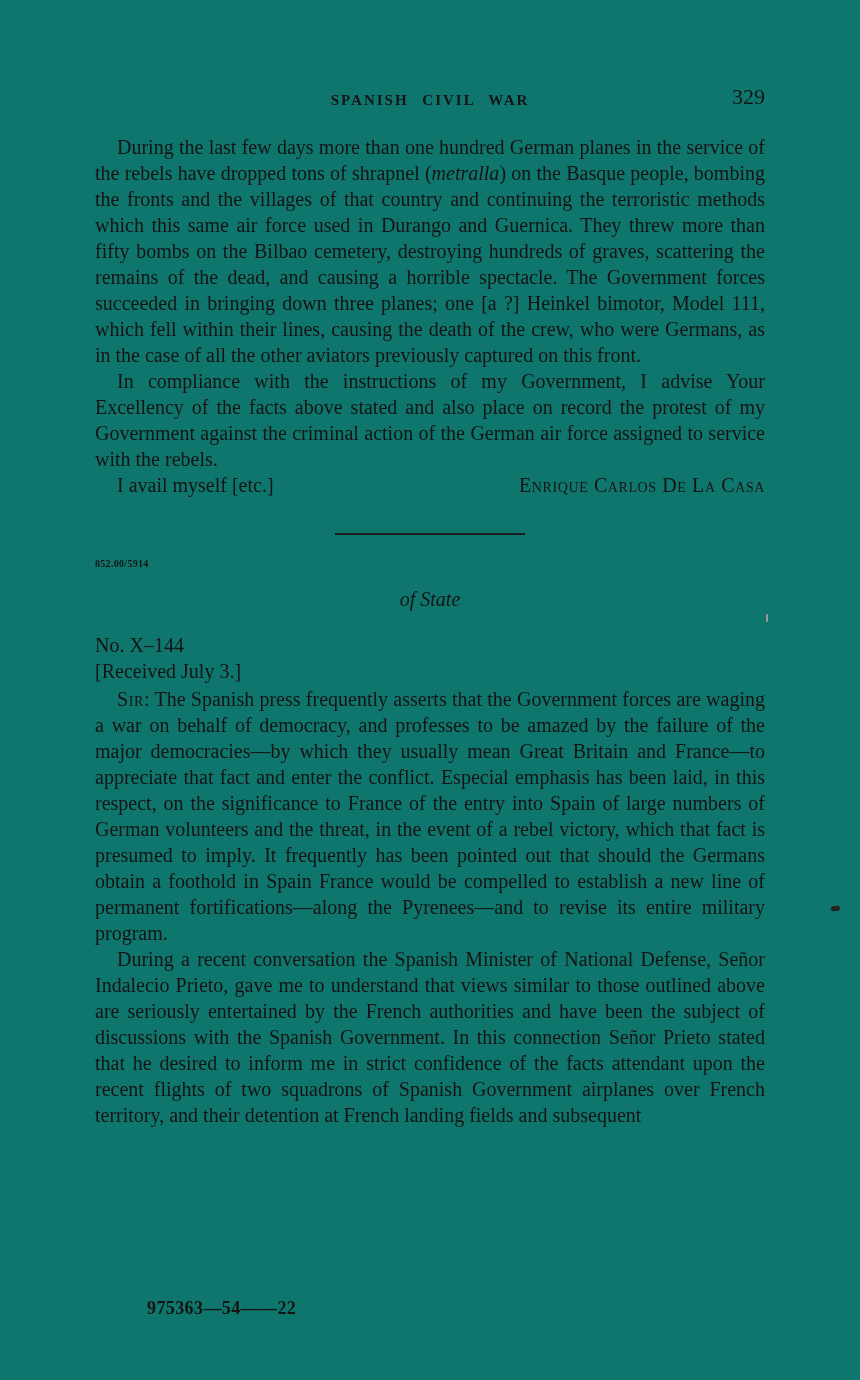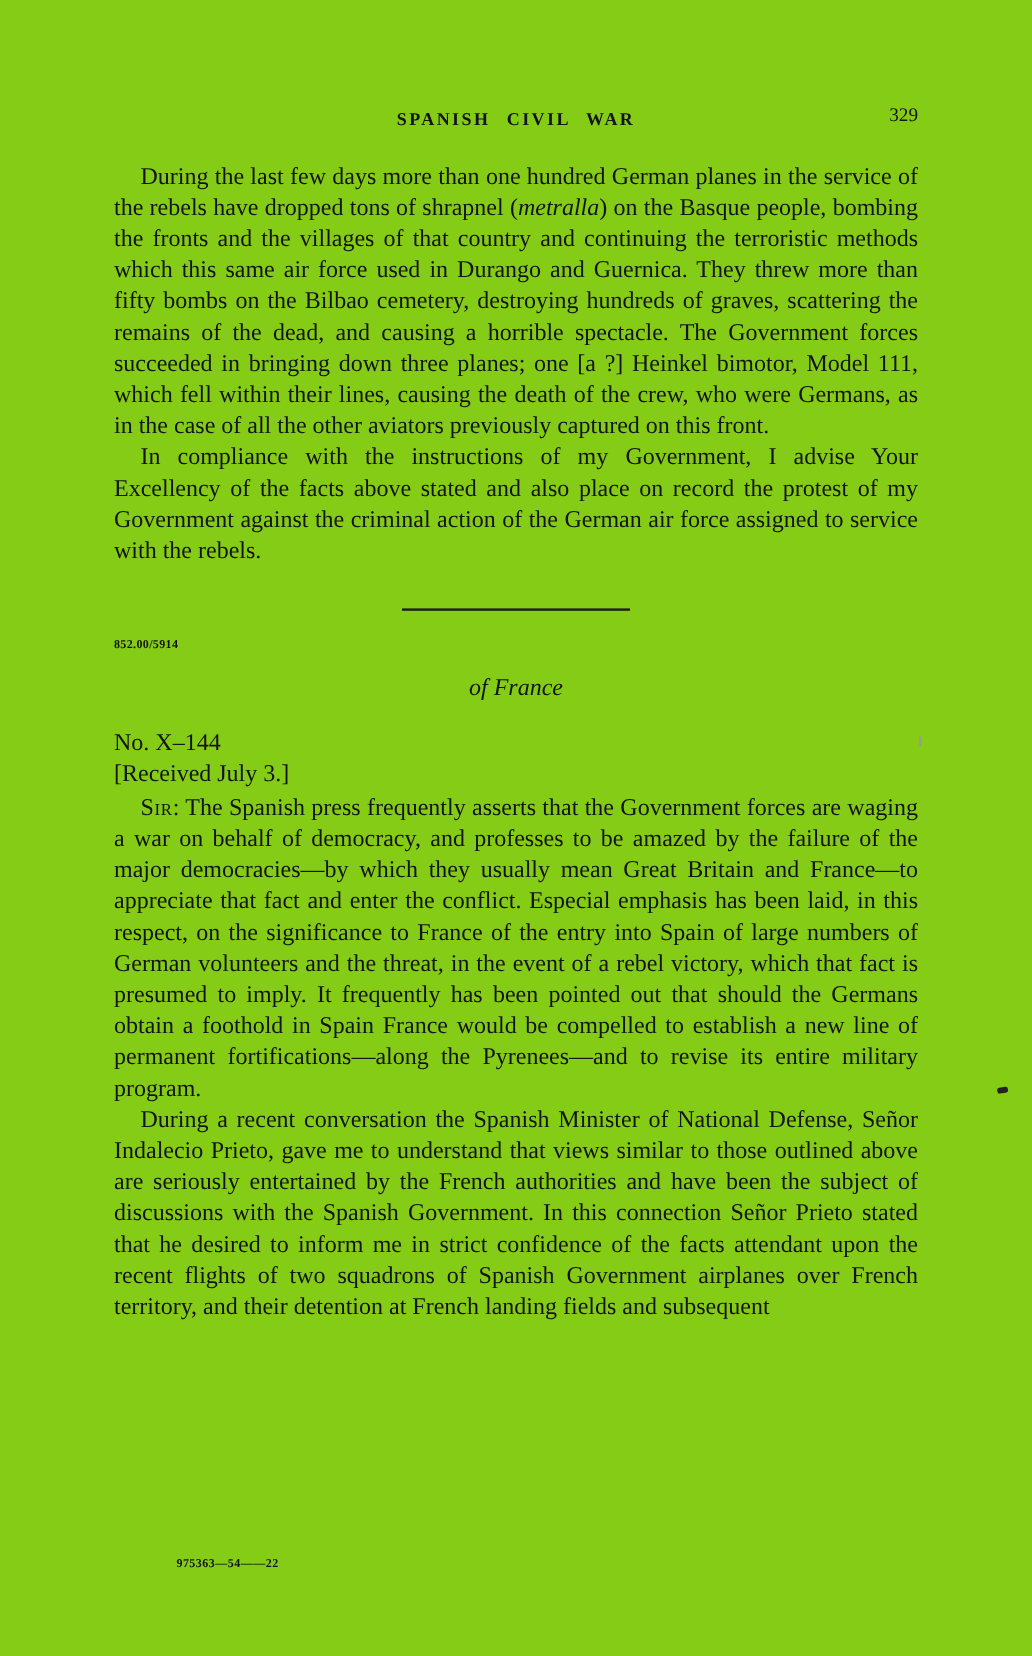--- a/index.html
+++ b/index.html
@@ -4,21 +4,21 @@
 <style>
   html, body {
     margin: 0;
     padding: 0;
     background: #ffffff;
   }
   .page {
     position: relative;
     width: 860px;
     height: 1380px;
-    background: #84cc16;
+    background: #0f766e;
     color: #141414;
     font-family: "Liberation Serif", "DejaVu Serif", serif;
     overflow: hidden;
   }
   .text-block {
     position: absolute;
     left: 95px;
     top: 90px;
     width: 670px;
   }
@@ -33,21 +33,21 @@
     font-size: 15px;
     font-weight: bold;
     letter-spacing: 2px;
     word-spacing: 8px;
     line-height: 20px;
   }
   .page-number {
     position: absolute;
     right: 0;
     top: -5px;
-    font-size: 16px;
+    font-size: 22px;
     line-height: 24px;
     font-weight: 500;
   }
   
   .body-para {
     margin: 0;
     font-size: 20px;
     line-height: 26px;
     text-align: justify;
     text-indent: 22px;
@@ -101,21 +101,21 @@
     font-size: 20px;
     line-height: 26px;
     text-align: left;
   }
   .para-sir { margin-top: 2px; }
   
   .print-code {
     position: absolute;
     left: 147px;
     top: 1298px;
-    font-size: 10px;
+    font-size: 18px;
     font-weight: bold;
     letter-spacing: 0.4px;
   }
   
   .artifact {
     position: absolute;
     background: #222;
     border-radius: 2px;
   }
   .artifact-1 { left: 831px; top: 906px; width: 9px; height: 5px; transform: rotate(-8deg); }
@@ -129,27 +129,31 @@
 
     <header class="running-header">
       <div class="header-title">SPANISH CIVIL WAR</div>
       <div class="page-number">329</div>
     </header>
 
     <p class="body-para"><span>During the last few days more than one hundred German planes in the service of the rebels have dropped tons of shrapnel (</span><span class="it">metralla</span><span>) on the Basque people, bombing the fronts and the villages of that country and continuing the terroristic methods which this same air force used in Durango and Guernica. They threw more than fifty bombs on the Bilbao cemetery, destroying hundreds of graves, scattering the remains of the dead, and causing a horrible spectacle. The Government forces succeeded in bringing down three planes; one [a ?] Heinkel bimotor, Model 111, which fell within their lines, causing the death of the crew, who were Germans, as in the case of all the other aviators previously captured on this front.</span></p>
 
     <p class="body-para"><span>In compliance with the instructions of my Government, I advise Your Excellency of the facts above stated and also place on record the protest of my Government against the criminal action of the German air force assigned to service with the rebels.</span></p>
 
+    <div class="signoff-row">
+      <span class="signoff">I avail myself [etc.]</span>
+      <span class="signature sc">Enrique Carlos De La Casa</span>
+    </div>
 
     <div class="divider"></div>
 
     <div class="file-number">852.00/5914</div>
 
     <h2 class="doc-heading">
-      <span class="line">of France</span>
+      <span class="line">of State</span>
     </h2>
 
     <div class="meta-row">
       <span class="doc-number">No. X–144</span>
     </div>
 
     <div class="received">[Received July 3.]</div>
 
     <p class="body-para para-sir"><span class="sc">Sir</span><span>: The Spanish press frequently asserts that the Government forces are waging a war on behalf of democracy, and professes to be amazed by the failure of the major democracies—by which they usually mean Great Britain and France—to appreciate that fact and enter the conflict. Especial emphasis has been laid, in this respect, on the significance to France of the entry into Spain of large numbers of German volunteers and the threat, in the event of a rebel victory, which that fact is presumed to imply. It frequently has been pointed out that should the Germans obtain a foothold in Spain France would be compelled to establish a new line of permanent fortifications—along the Pyrenees—and to revise its entire military program.</span></p>
 

